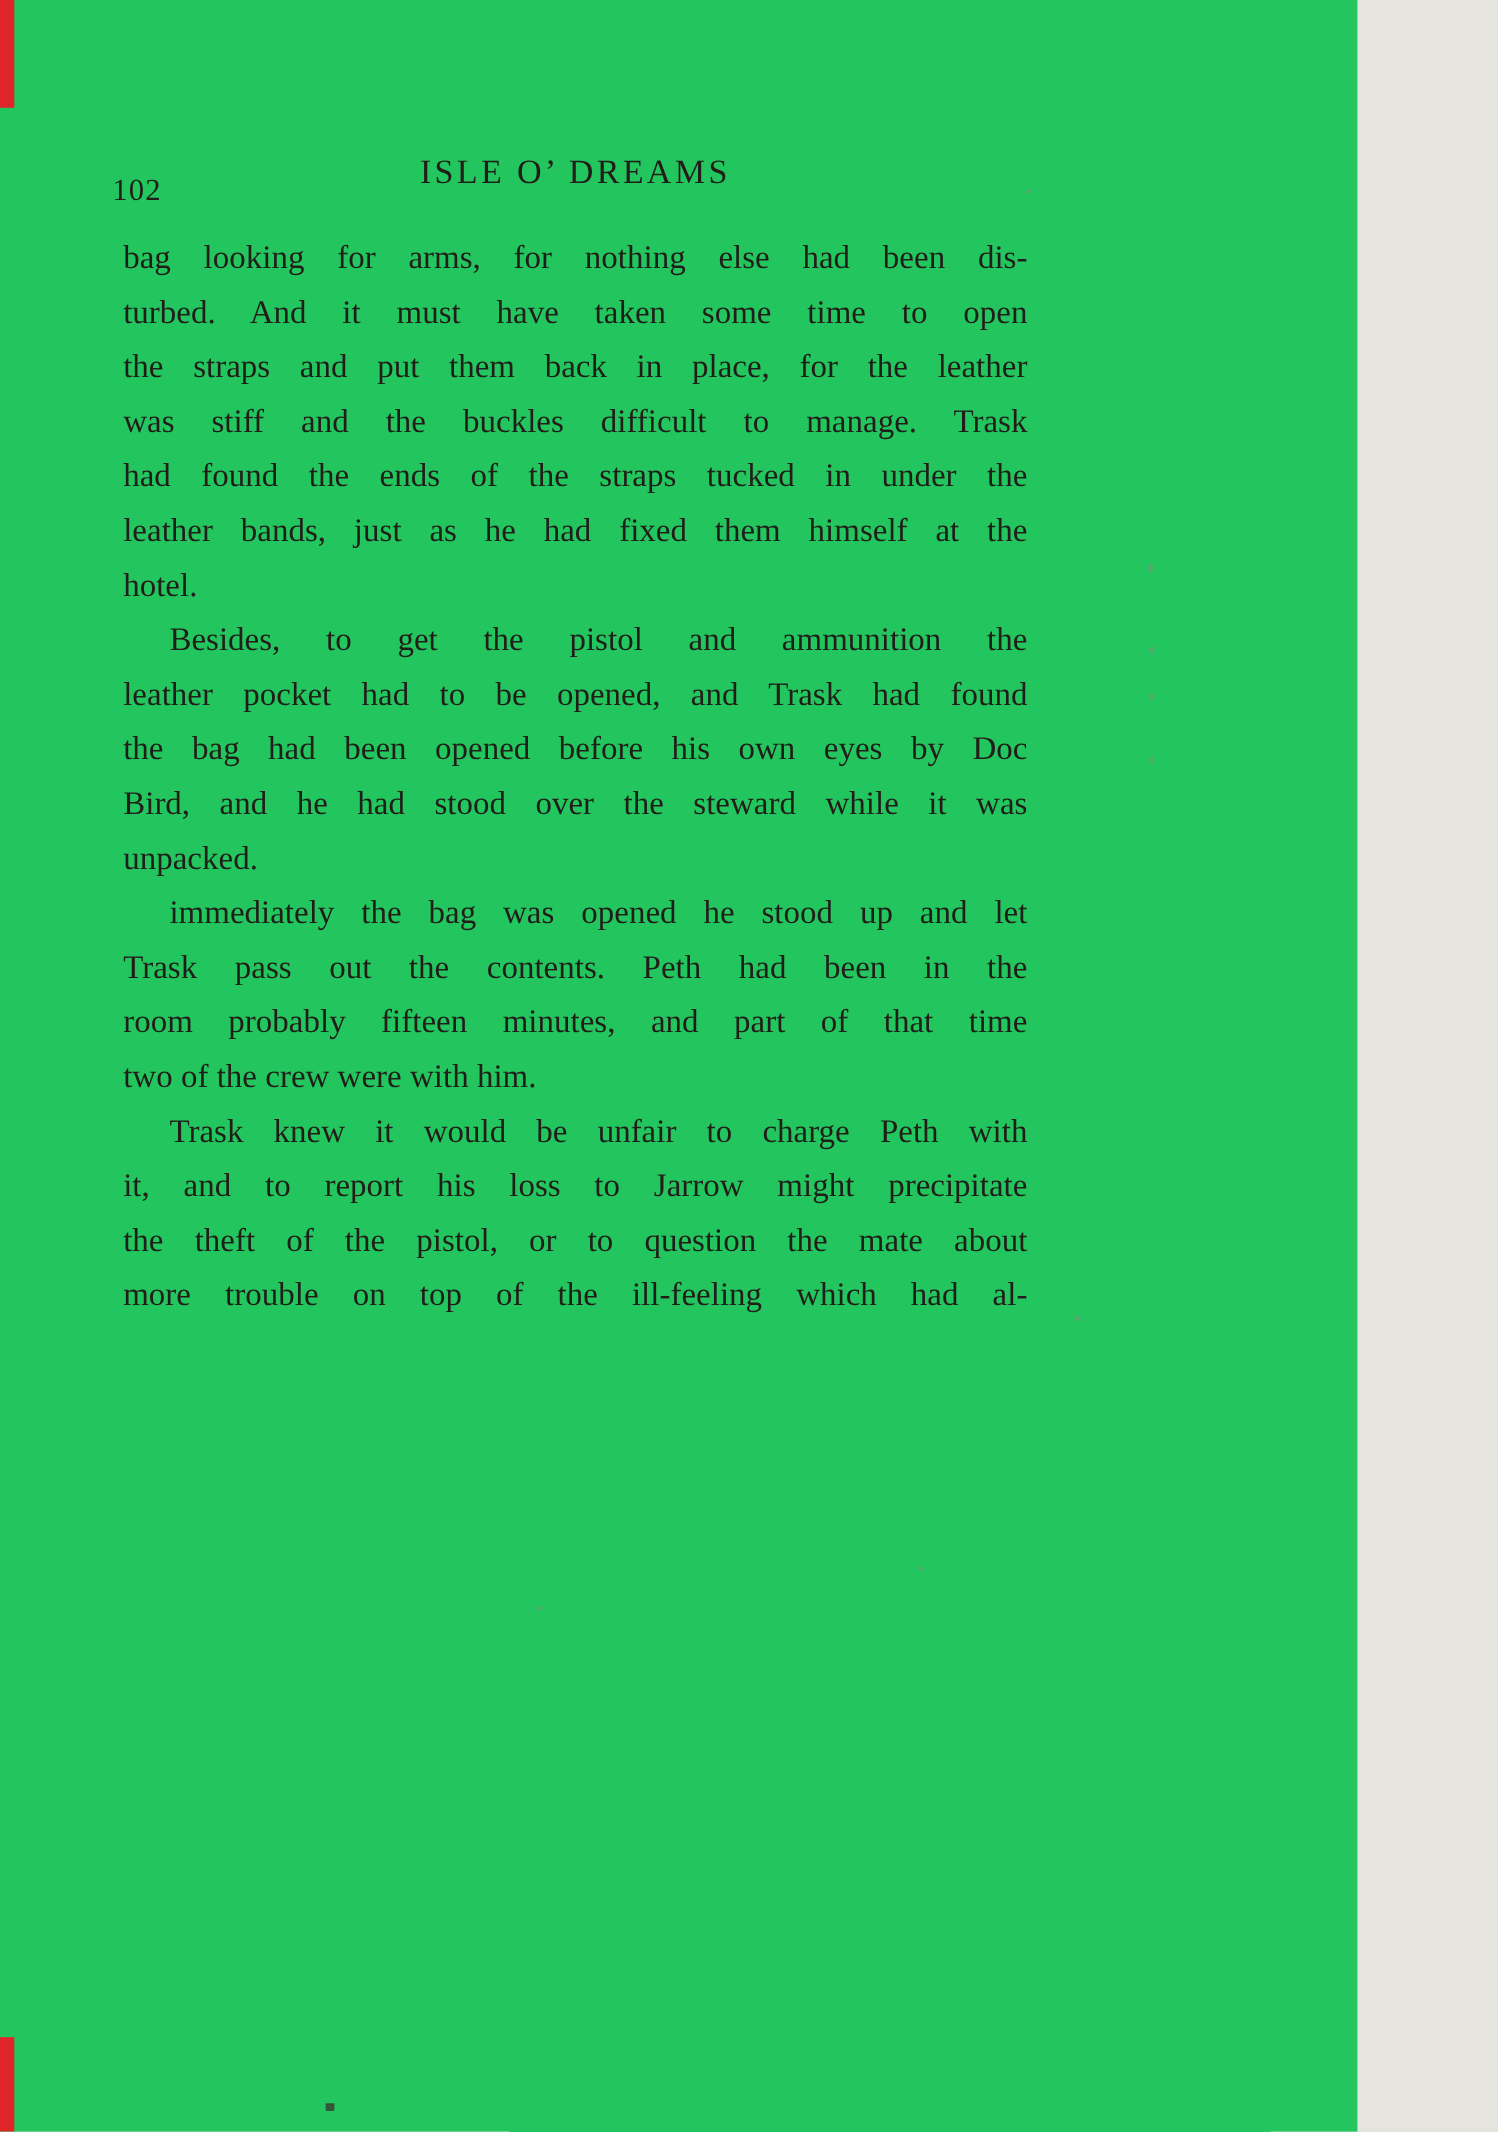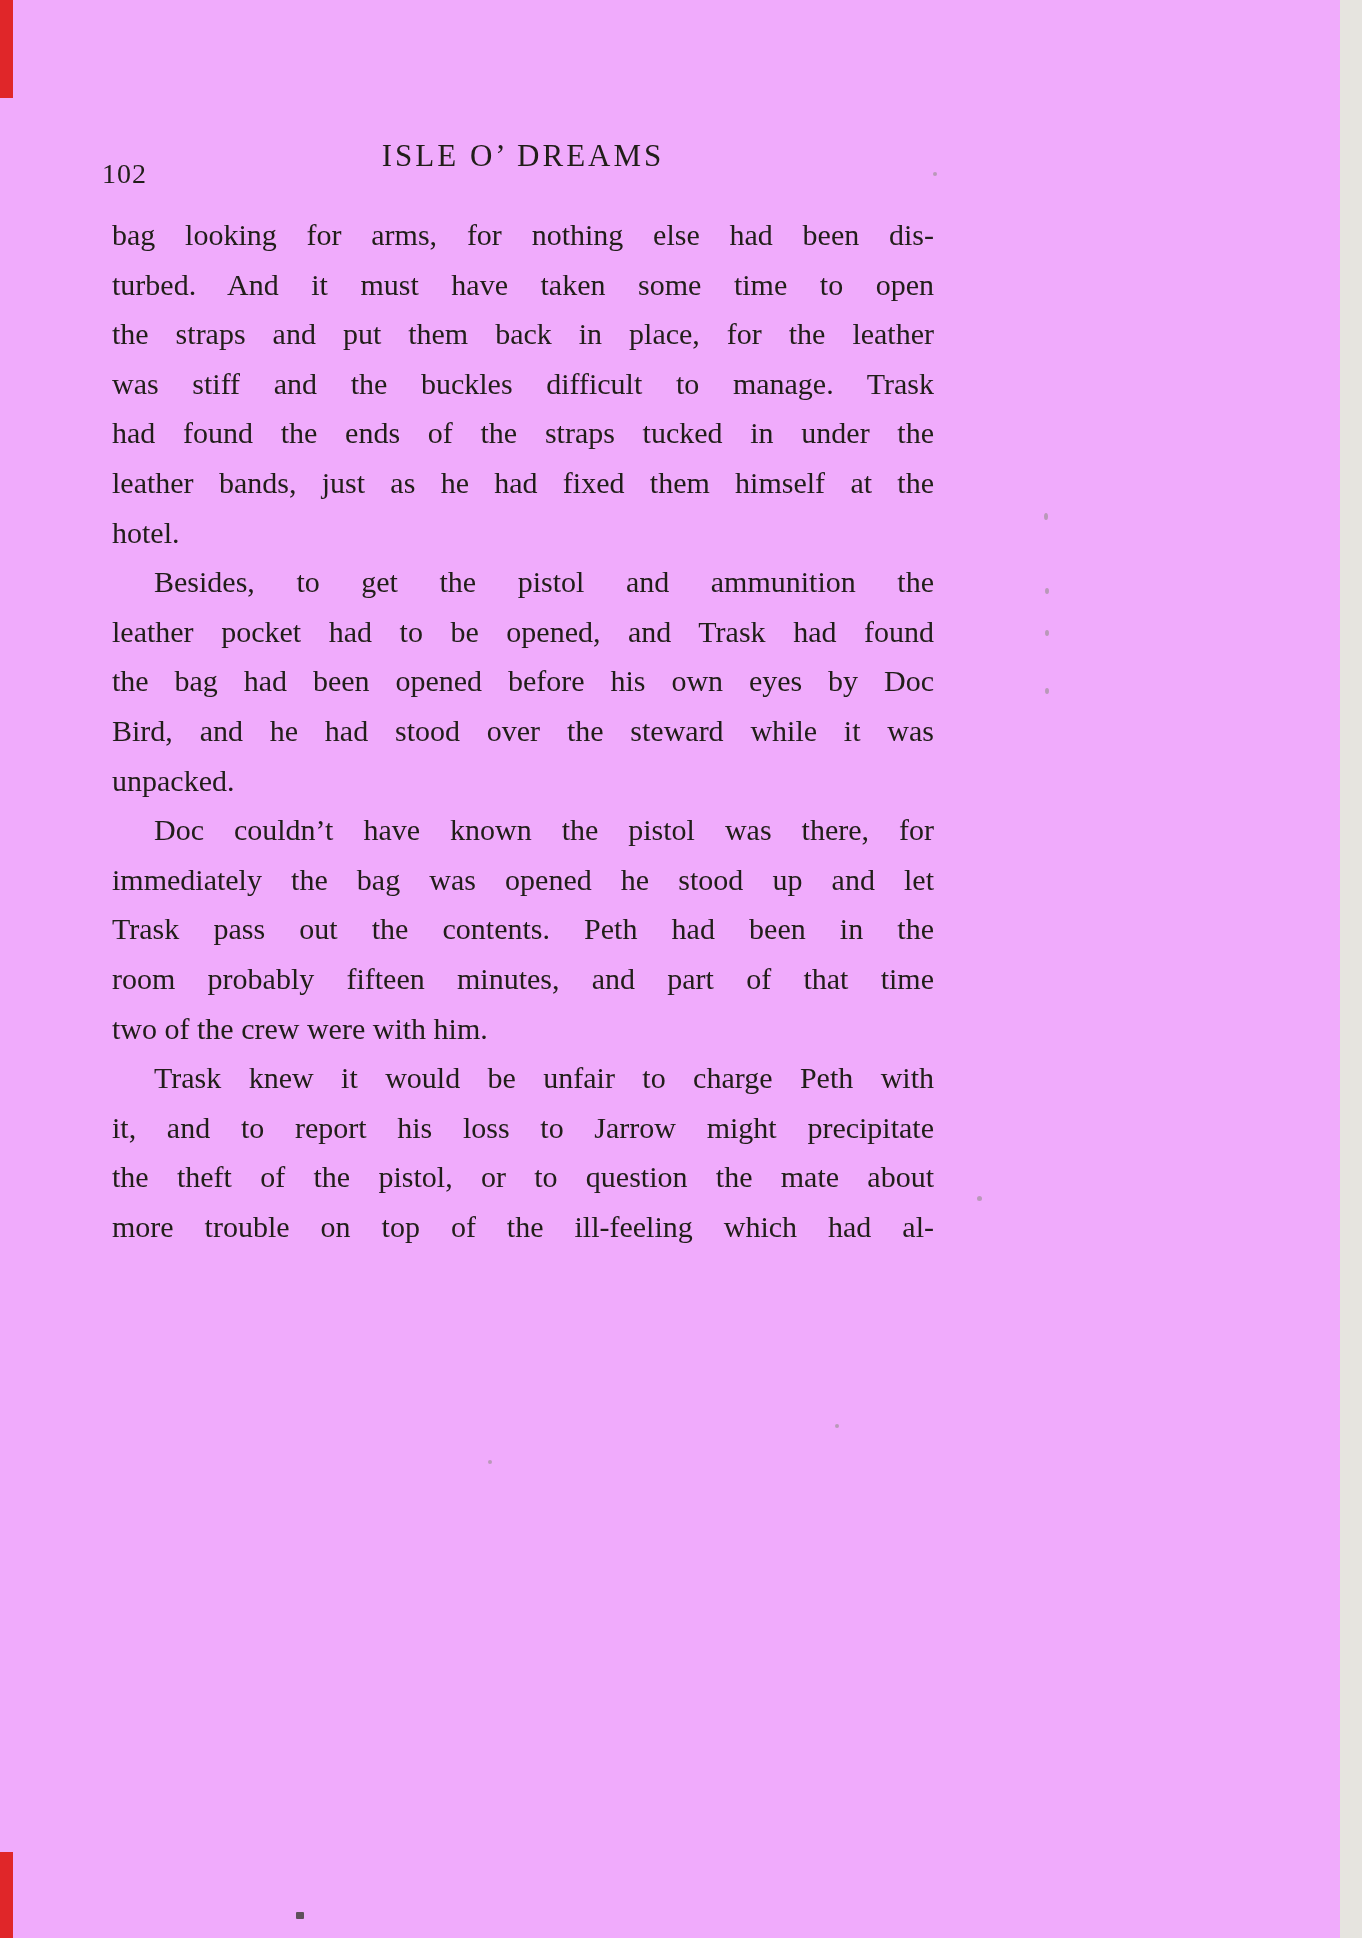--- a/index.html
+++ b/index.html
@@ -2,23 +2,23 @@
 <html><head>
 <meta charset="utf-8">
 <style>
   html, body {
     margin: 0;
     padding: 0;
     background: #e6e4df;
   }
   .page {
     position: relative;
-    width: 1340px;
+    width: 1234px;
     height: 1938px;
-    background: #f0abfc;
+    background: #22c55e;
     color: #211e19;
     font-family: "Liberation Serif", "DejaVu Serif", serif;
     overflow: hidden;
     box-sizing: border-box;
   }
   
   .red-mark {
     position: absolute;
     left: 0;
     width: 13px;
@@ -117,21 +117,20 @@
         <div class="line last">hotel.</div>
       </div>
       <div class="paragraph indent">
         <div class="line">Besides, to get the pistol and ammunition the</div>
         <div class="line">leather pocket had to be opened, and Trask had found</div>
         <div class="line">the bag had been opened before his own eyes by Doc</div>
         <div class="line">Bird, and he had stood over the steward while it was</div>
         <div class="line last">unpacked.</div>
       </div>
       <div class="paragraph indent">
-        <div class="line">Doc couldn’t have known the pistol was there, for</div>
         <div class="line">immediately the bag was opened he stood up and let</div>
         <div class="line">Trask pass out the contents. Peth had been in the</div>
         <div class="line">room probably fifteen minutes, and part of that time</div>
         <div class="line last">two of the crew were with him.</div>
       </div>
       <div class="paragraph indent">
         <div class="line">Trask knew it would be unfair to charge Peth with</div>
         <div class="line">it, and to report his loss to Jarrow might precipitate</div>
         <div class="line">the theft of the pistol, or to question the mate about</div>
         <div class="line">more trouble on top of the ill-feeling which had al-</div>

